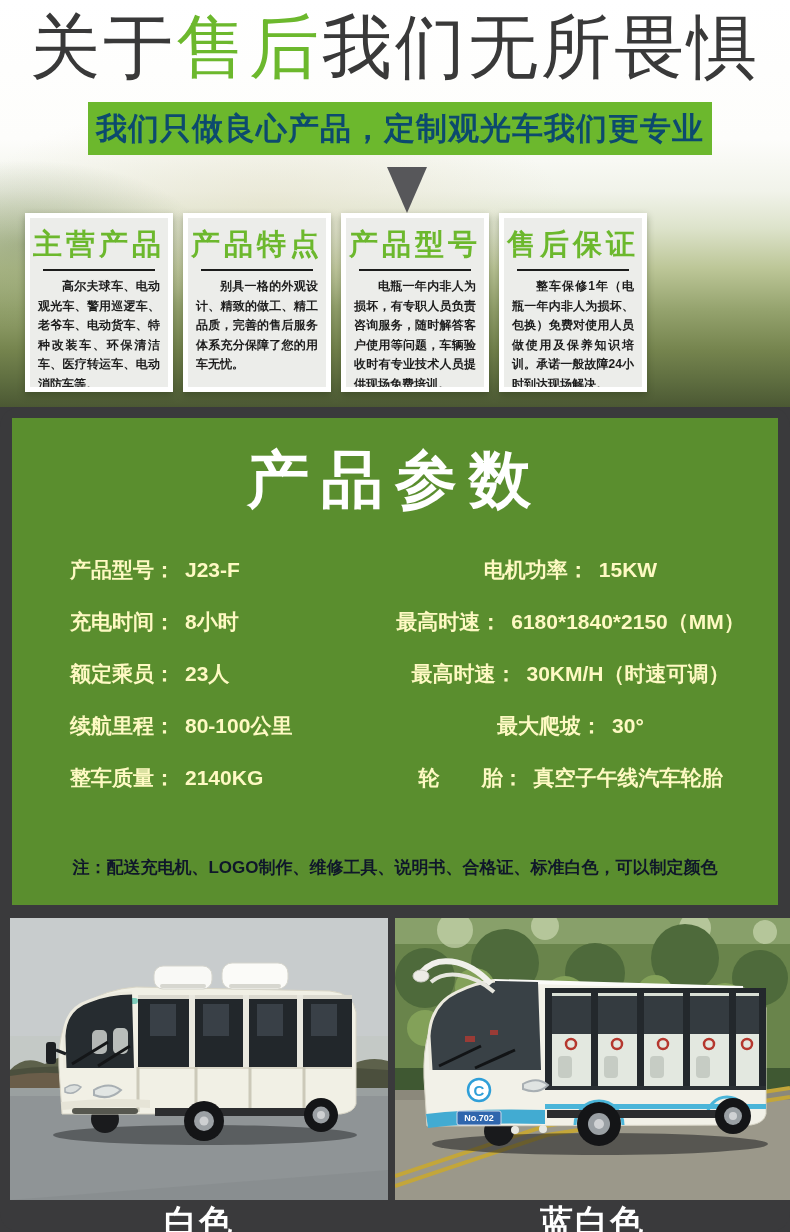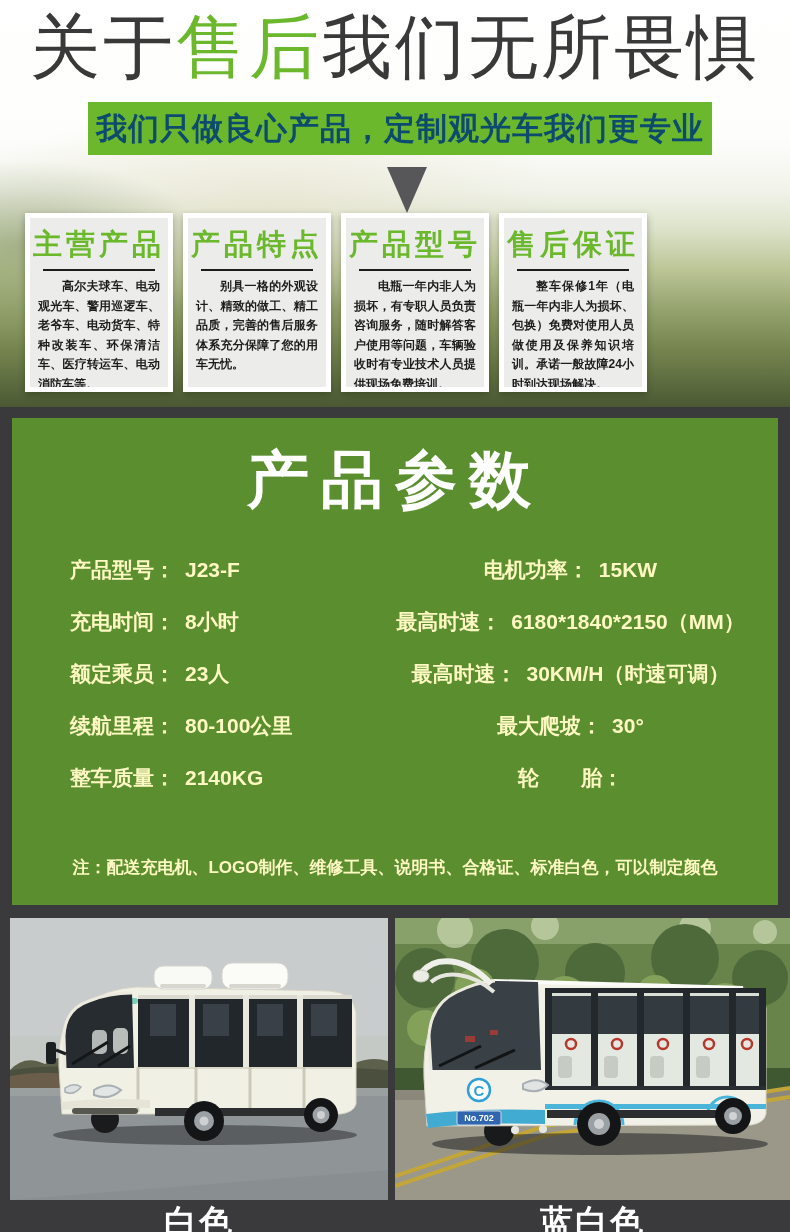--- a/index.html
+++ b/index.html
@@ -86,21 +86,21 @@
   .spec-cell {
     display: flex; align-items: center;
     color: #fef9c3; font-size: 21px; font-weight: bold; white-space: nowrap;
   }
   .spec-cell.left  { width: 307px; }
   .spec-cell.right { flex: 1; justify-content: center; }
   .spec-value { margin-left: 10px; }
 
   .params-note {
     position: absolute; bottom: 26px; left: 0; width: 100%;
-    text-align: center; color: #fef9c3;
+    text-align: center; color: #0f172a;
     font-size: 17px; font-weight: bold; white-space: nowrap;
   }
 
   
   .photo { position: absolute; top: 511px; overflow: hidden; }
   .photo.left  { left: 10px;  width: 378px; height: 282px; }
   .photo.right { left: 395px; width: 395px; height: 282px; }
   .photo svg { display: block; width: 100%; height: 100%; }
 
   .caption {
@@ -194,20 +194,21 @@
           <span class="spec-value">30°</span>
         </div>
       </div>
       <div class="spec-row">
         <div class="spec-cell left">
           <span class="spec-label">整车质量：</span>
           <span class="spec-value">2140KG</span>
         </div>
         <div class="spec-cell right">
           <span class="spec-label">轮　　胎：</span>
+          <span class="spec-value">真空子午线汽车轮胎</span>
         </div>
       </div>
     </div>
 
     <div class="params-note">注：配送充电机、LOGO制作、维修工具、说明书、合格证、标准白色，可以制定颜色</div>
   </div>
 
   <div class="photo left">
     <svg viewBox="0 0 378 282">
       <rect width="378" height="282" fill="#c8cccd"></rect>

